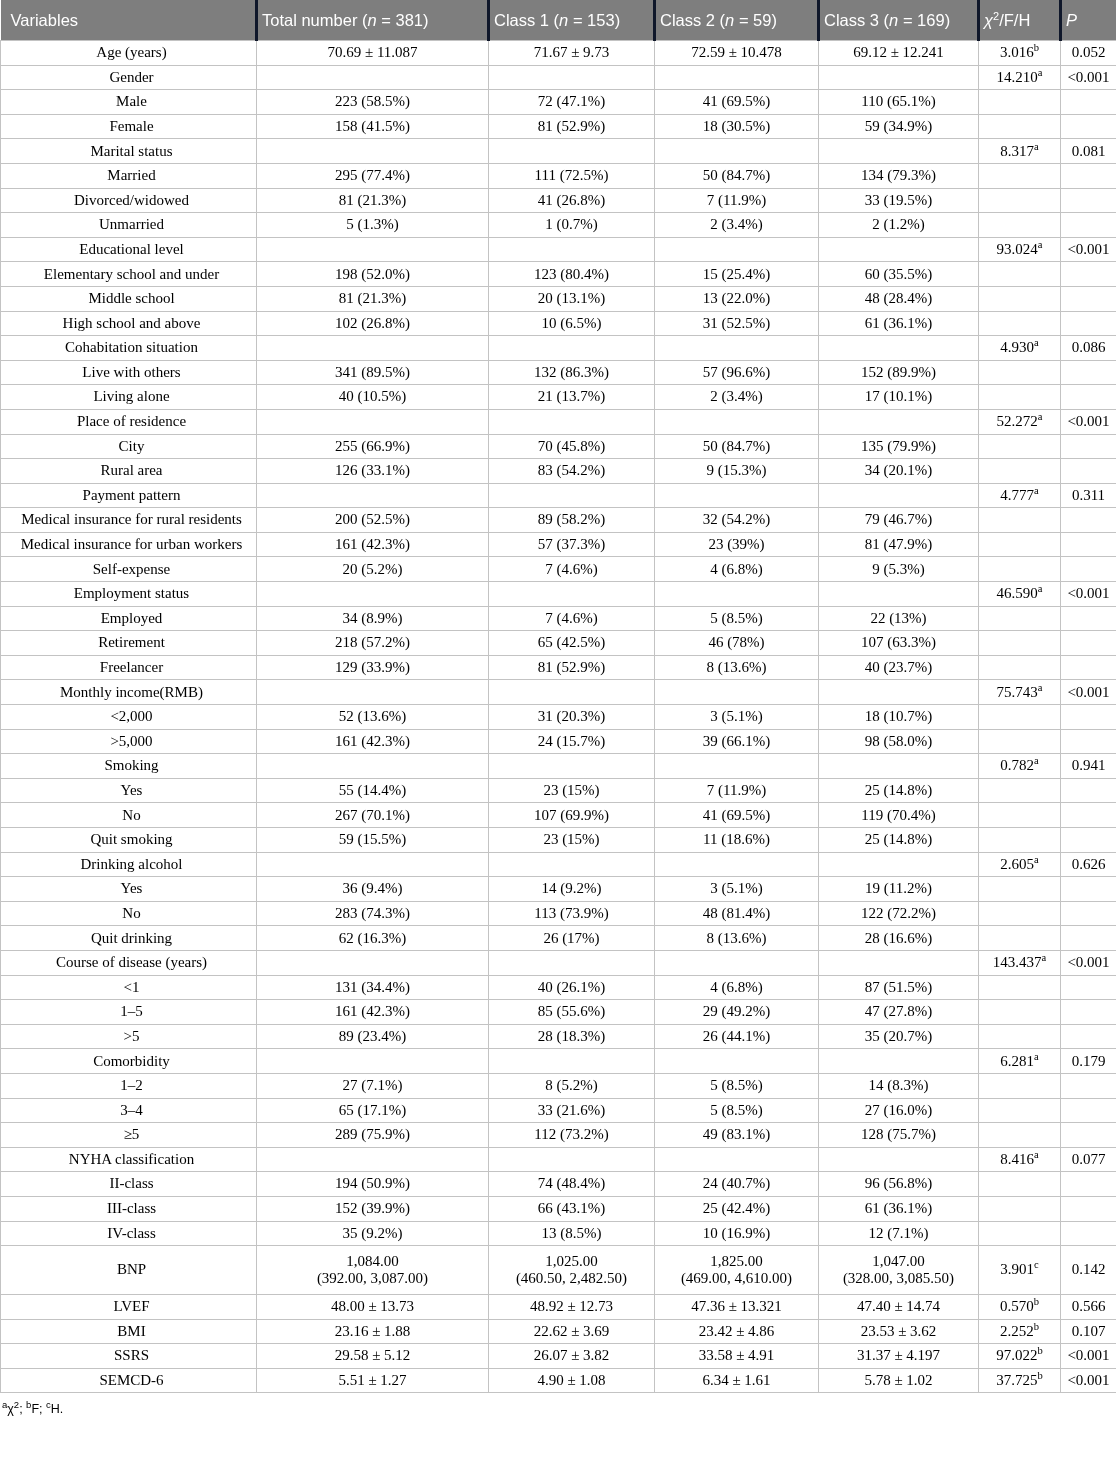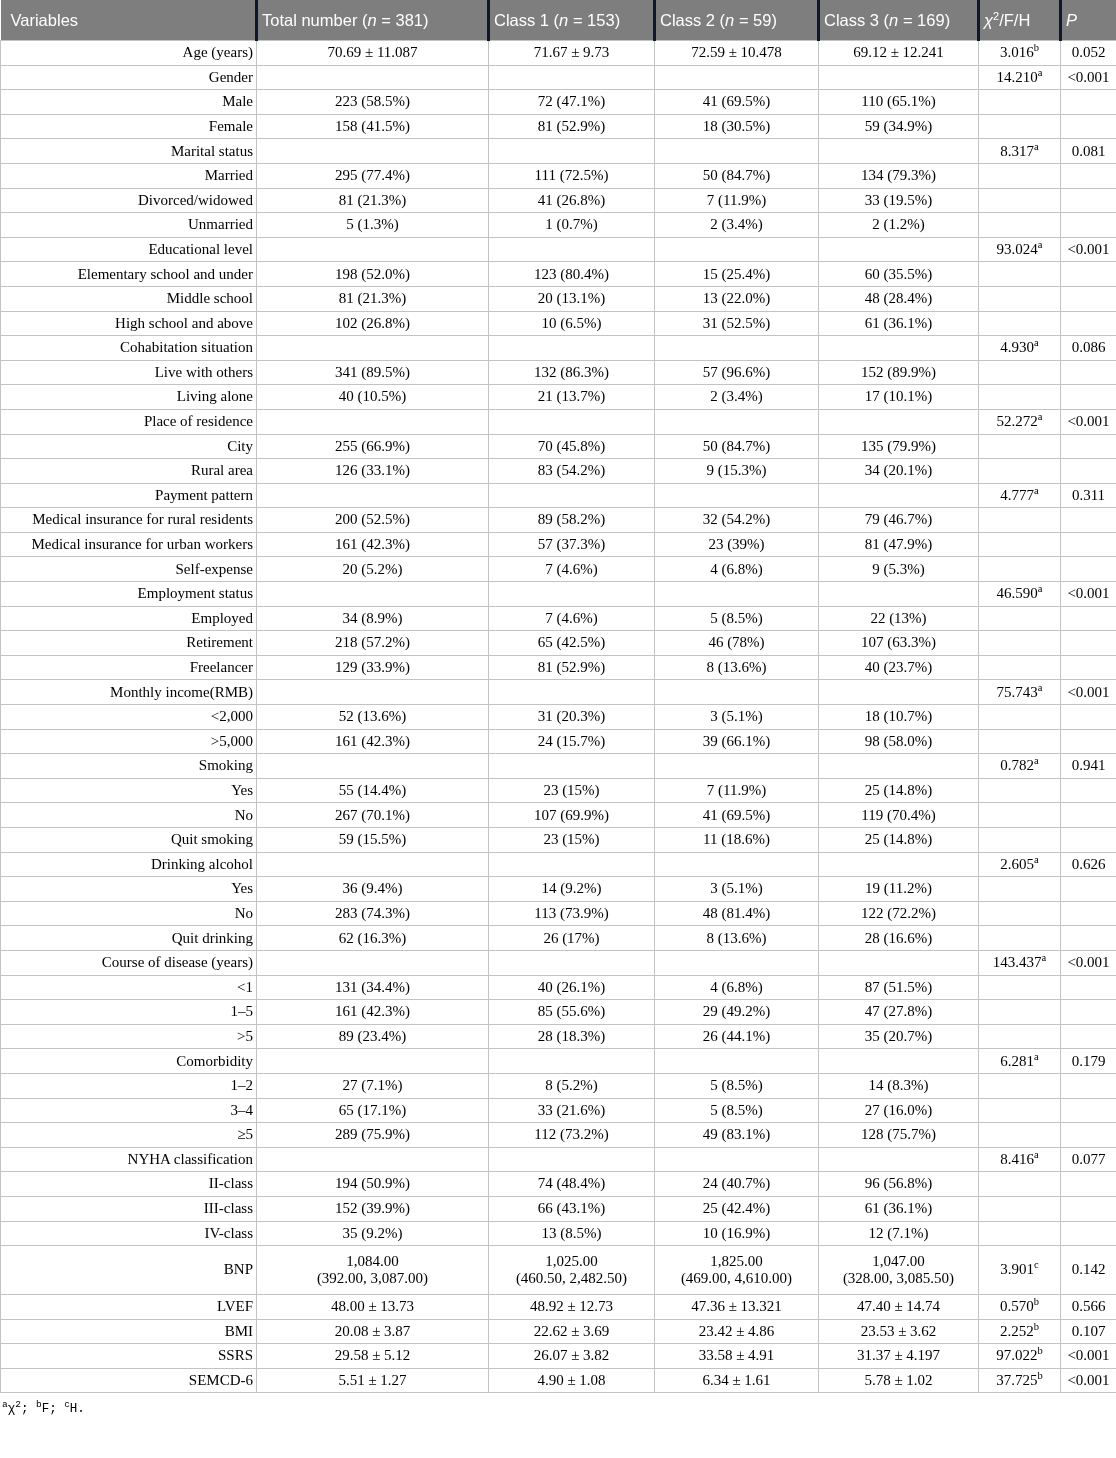--- a/index.html
+++ b/index.html
@@ -34,25 +34,25 @@
   tbody td {
     border: 1px solid #c3c3c3;
     height: 23.6px;
     padding: 0 3px;
     vertical-align: middle;
     overflow: hidden;
     white-space: nowrap;
     line-height: 1.15;
   }
   tbody tr.tall td { height: 48px; }
-  td.label { text-align: right; padding-left: 9px; }
+  td.label { text-align: center; padding-left: 9px; }
   td.val { text-align: center; }
   tbody sup { font-size: 10.5px; line-height: 0; }
   .footnote {
-    font-family: Liberation Mono, monospace;
+    font-family: Liberation Sans, sans-serif;
     font-size: 12.5px;
     margin: 9px 0 0 2px;
     color: #000;
   }
   .footnote sup { font-size: 9.5px; line-height: 0; }
 </style>
 </head>
 <body>
 
 <div class="page">
@@ -544,21 +544,21 @@
           <td class="label">LVEF</td>
           <td class="val">48.00 ± 13.73</td>
           <td class="val">48.92 ± 12.73</td>
           <td class="val">47.36 ± 13.321</td>
           <td class="val">47.40 ± 14.74</td>
           <td class="val">0.570<sup>b</sup></td>
           <td class="val">0.566</td>
         </tr>
         <tr>
           <td class="label">BMI</td>
-          <td class="val">20.08 ± 3.87</td>
+          <td class="val">23.16 ± 1.88</td>
           <td class="val">22.62 ± 3.69</td>
           <td class="val">23.42 ± 4.86</td>
           <td class="val">23.53 ± 3.62</td>
           <td class="val">2.252<sup>b</sup></td>
           <td class="val">0.107</td>
         </tr>
         <tr>
           <td class="label">SSRS</td>
           <td class="val">29.58 ± 5.12</td>
           <td class="val">26.07 ± 3.82</td>

